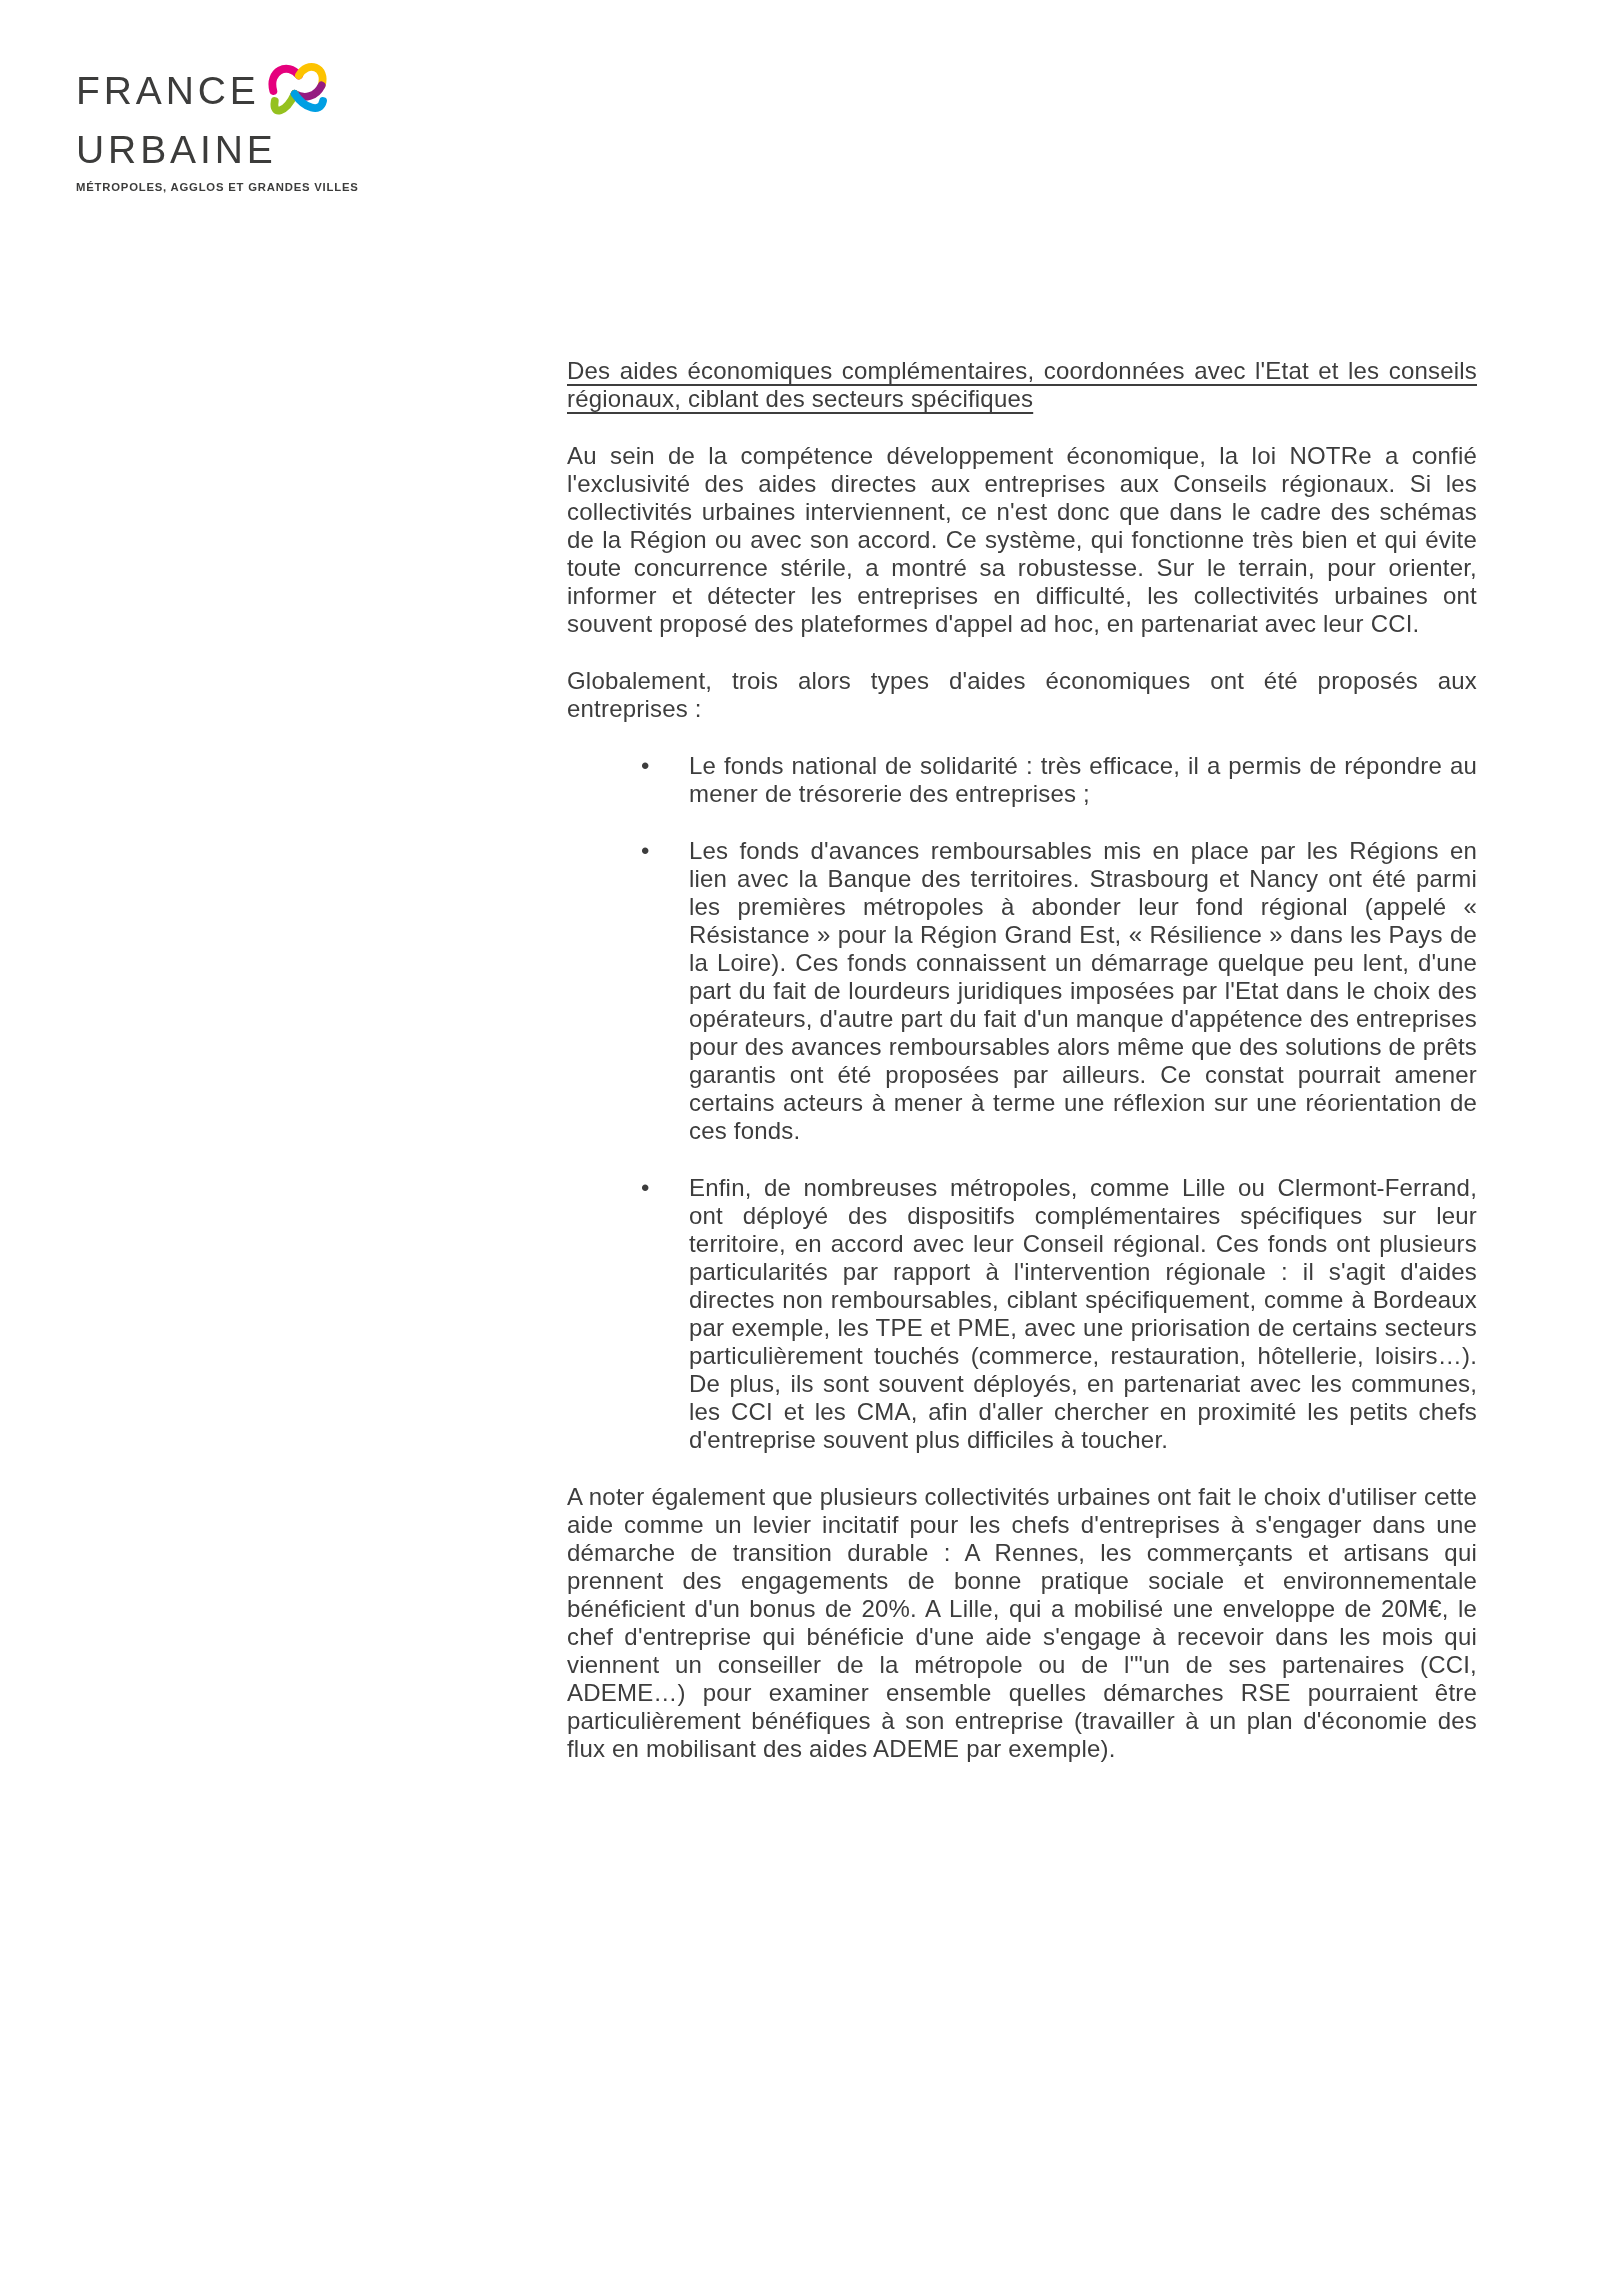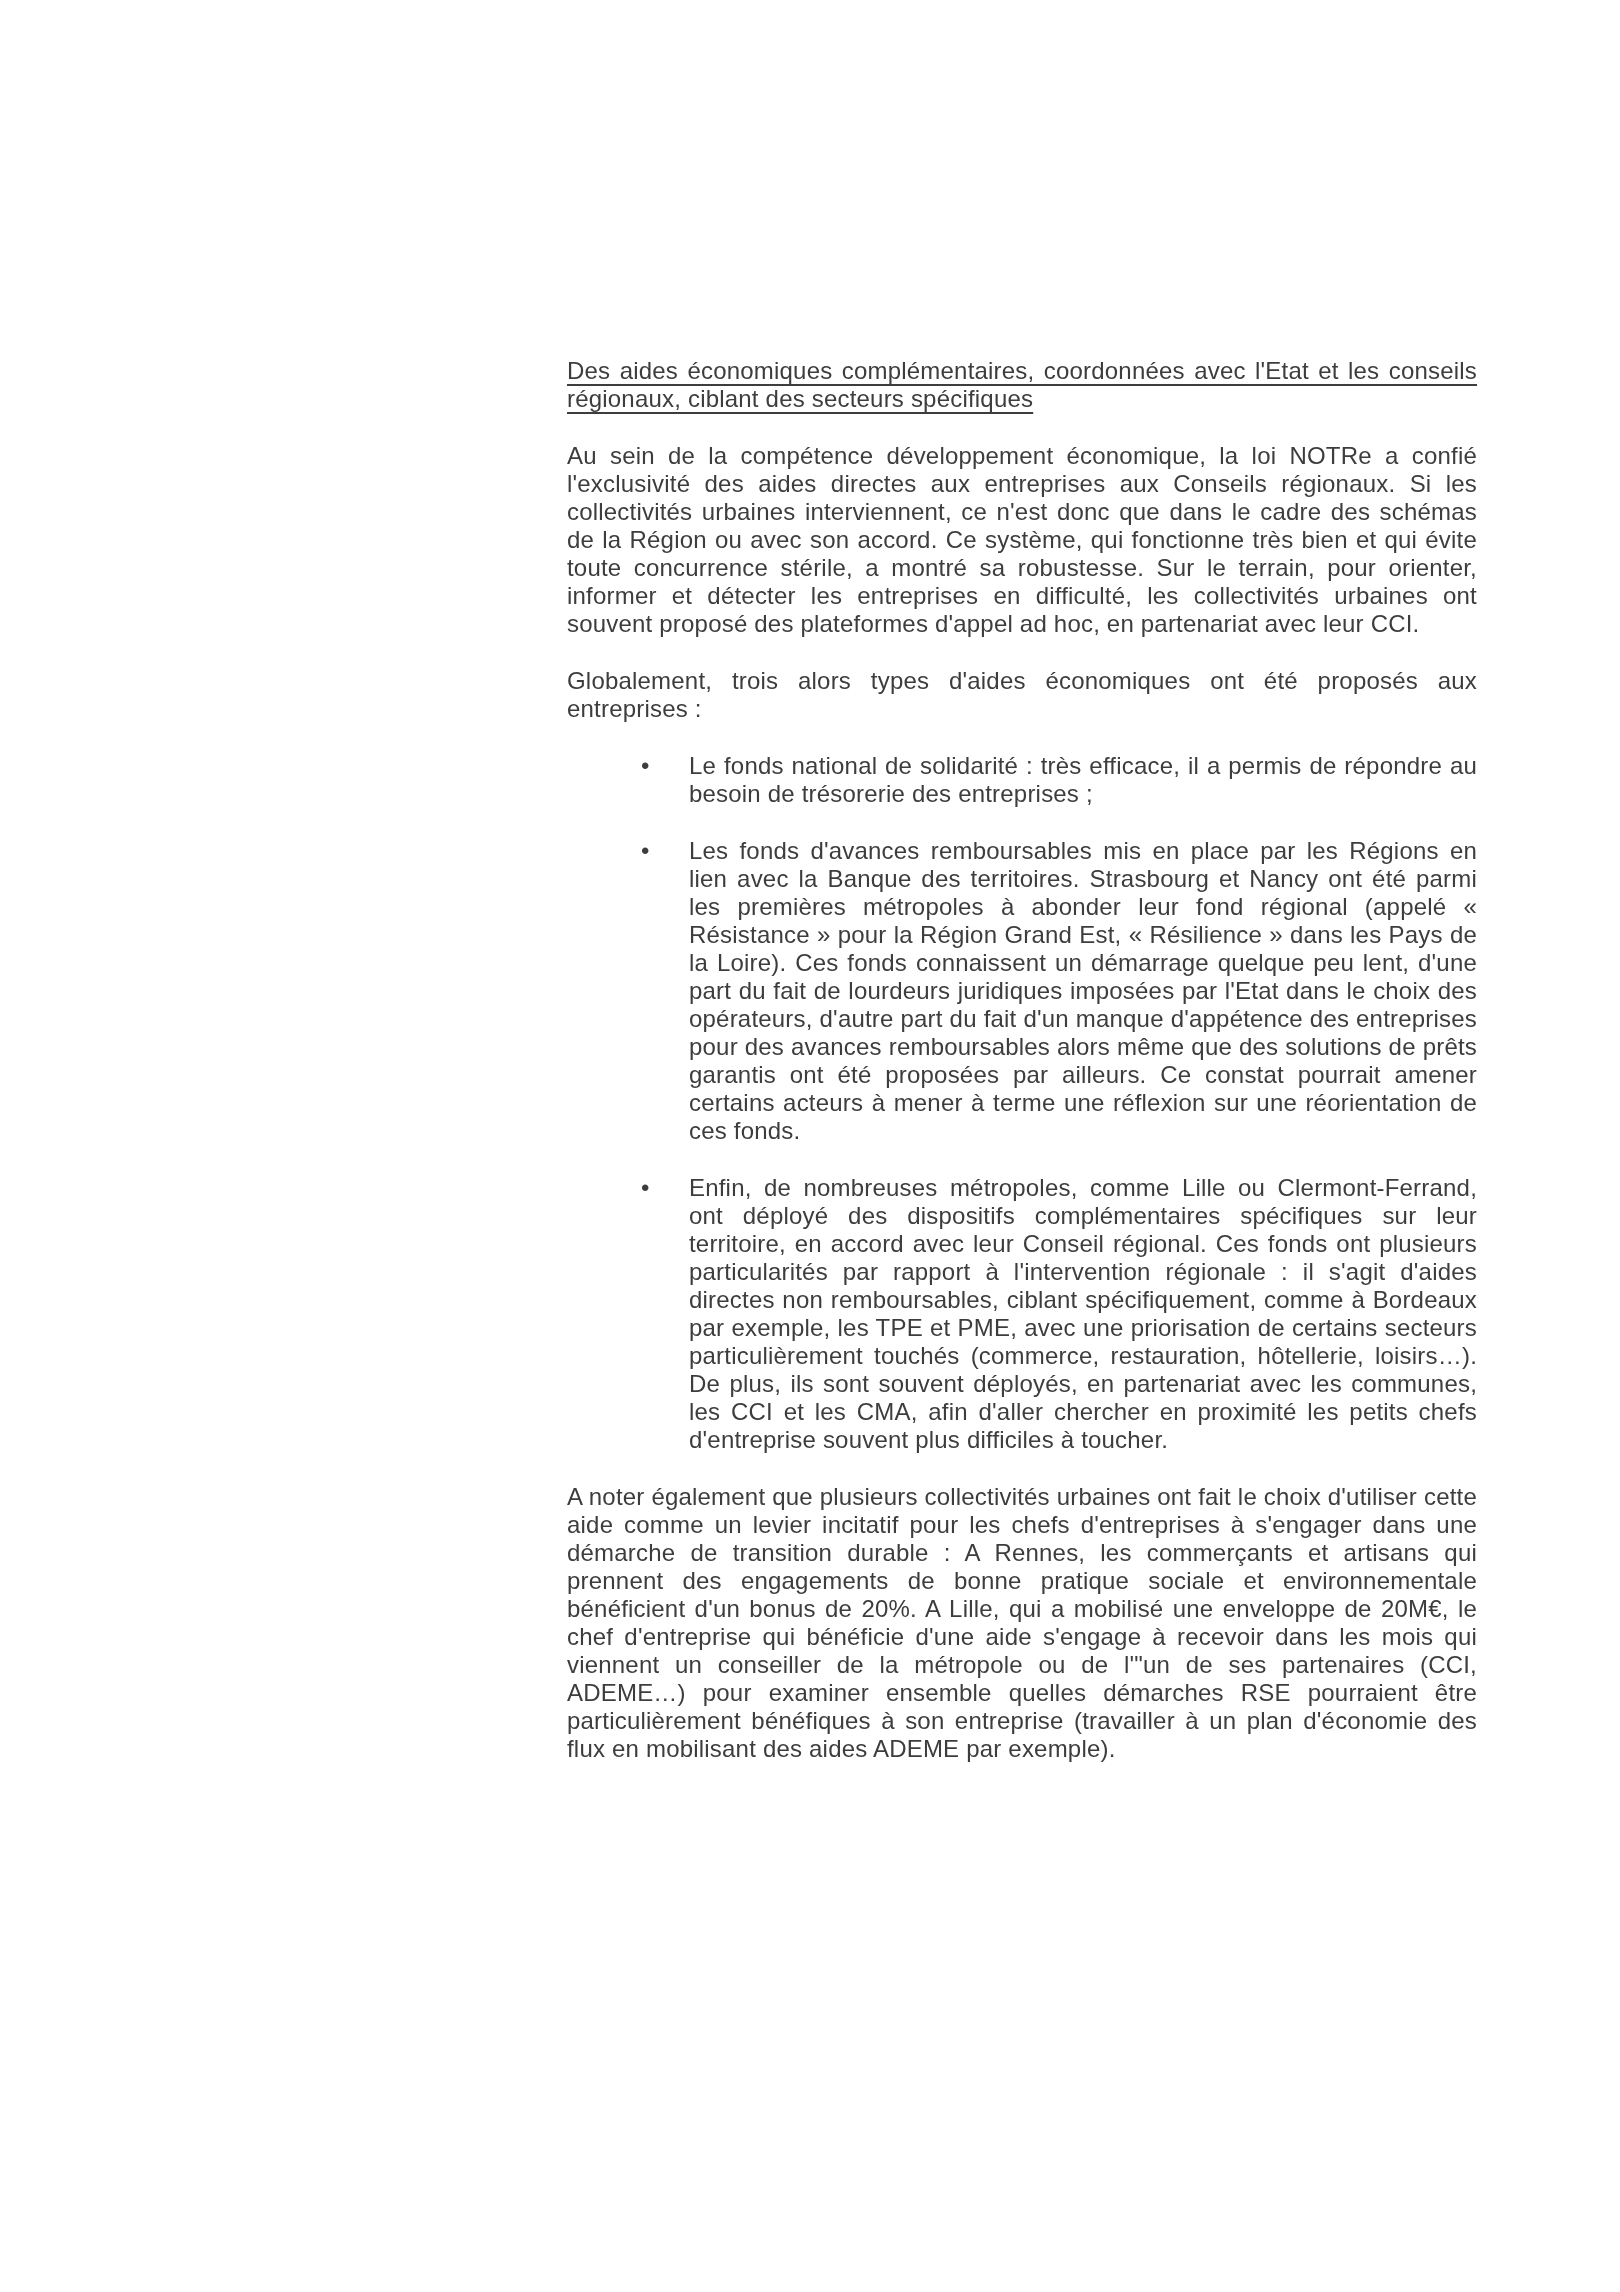--- a/index.html
+++ b/index.html
@@ -72,33 +72,47 @@
     left: 74px;
     top: 0;
     font-size: 24px;
   }
 </style>
 </head>
 <body>
 
 <div class="page">
 
+  <header class="logo">
+    <div class="logo-line1">
+      <span class="logo-word">FRANCE</span>
+      <svg class="logo-icon" viewBox="0 0 100 100" aria-hidden="true">
+        <path d="M 16,48 C 8,20 36,6 52,26" stroke="#e5007d"></path>
+        <path d="M 52,26 C 64,4 92,14 84,40" stroke="#fdc300"></path>
+        <path d="M 84,40 C 76,56 60,60 46,52" stroke="#951b81"></path>
+        <path d="M 46,52 C 34,78 14,84 18,62" stroke="#95c11f"></path>
+        <path d="M 46,52 C 60,72 82,80 86,62" stroke="#009fe3"></path>
+      </svg>
+    </div>
+    <div class="logo-word">URBAINE</div>
+    <div class="logo-tagline">MÉTROPOLES, AGGLOS ET GRANDES VILLES</div>
+  </header>
 
   <main class="content">
 
     <h1 class="heading">Des aides économiques complémentaires, coordonnées avec l'Etat et les conseils régionaux, ciblant des secteurs spécifiques</h1>
 
     <p>Au sein de la compétence développement économique, la loi NOTRe a confié l'exclusivité des aides directes aux entreprises aux Conseils régionaux. Si les collectivités urbaines interviennent, ce n'est donc que dans le cadre des schémas de la Région ou avec son accord. Ce système, qui fonctionne très bien et qui évite toute concurrence stérile, a montré sa robustesse. Sur le terrain, pour orienter, informer et détecter les entreprises en difficulté, les collectivités urbaines ont souvent proposé des plateformes d'appel ad hoc, en partenariat avec leur CCI.</p>
 
     <p>Globalement, trois alors types d'aides économiques ont été proposés aux entreprises :</p>
 
     <ul class="bullets">
       <li>
         <span class="bullet-marker">•</span>
-        <span>Le fonds national de solidarité : très efficace, il a permis de répondre au besoin de trésorerie des entreprises ;</span>
+        <span>Le fonds national de solidarité : très efficace, il a permis de répondre au mener de trésorerie des entreprises ;</span>
       </li>
       <li>
         <span class="bullet-marker">•</span>
         <span>Les fonds d'avances remboursables mis en place par les Régions en lien avec la Banque des territoires. Strasbourg et Nancy ont été parmi les premières métropoles à abonder leur fond régional (appelé « Résistance » pour la Région Grand Est, « Résilience » dans les Pays de la Loire). Ces fonds connaissent un démarrage quelque peu lent, d'une part du fait de lourdeurs juridiques imposées par l'Etat dans le choix des opérateurs, d'autre part du fait d'un manque d'appétence des entreprises pour des avances remboursables alors même que des solutions de prêts garantis ont été proposées par ailleurs. Ce constat pourrait amener certains acteurs à mener à terme une réflexion sur une réorientation de ces fonds.</span>
       </li>
       <li>
         <span class="bullet-marker">•</span>
         <span>Enfin, de nombreuses métropoles, comme Lille ou Clermont-Ferrand, ont déployé des dispositifs complémentaires spécifiques sur leur territoire, en accord avec leur Conseil régional. Ces fonds ont plusieurs particularités par rapport à l'intervention régionale : il s'agit d'aides directes non remboursables, ciblant spécifiquement, comme à Bordeaux par exemple, les TPE et PME, avec une priorisation de certains secteurs particulièrement touchés (commerce, restauration, hôtellerie, loisirs…). De plus, ils sont souvent déployés, en partenariat avec les communes, les CCI et les CMA, afin d'aller chercher en proximité les petits chefs d'entreprise souvent plus difficiles à toucher.</span>
       </li>
     </ul>

